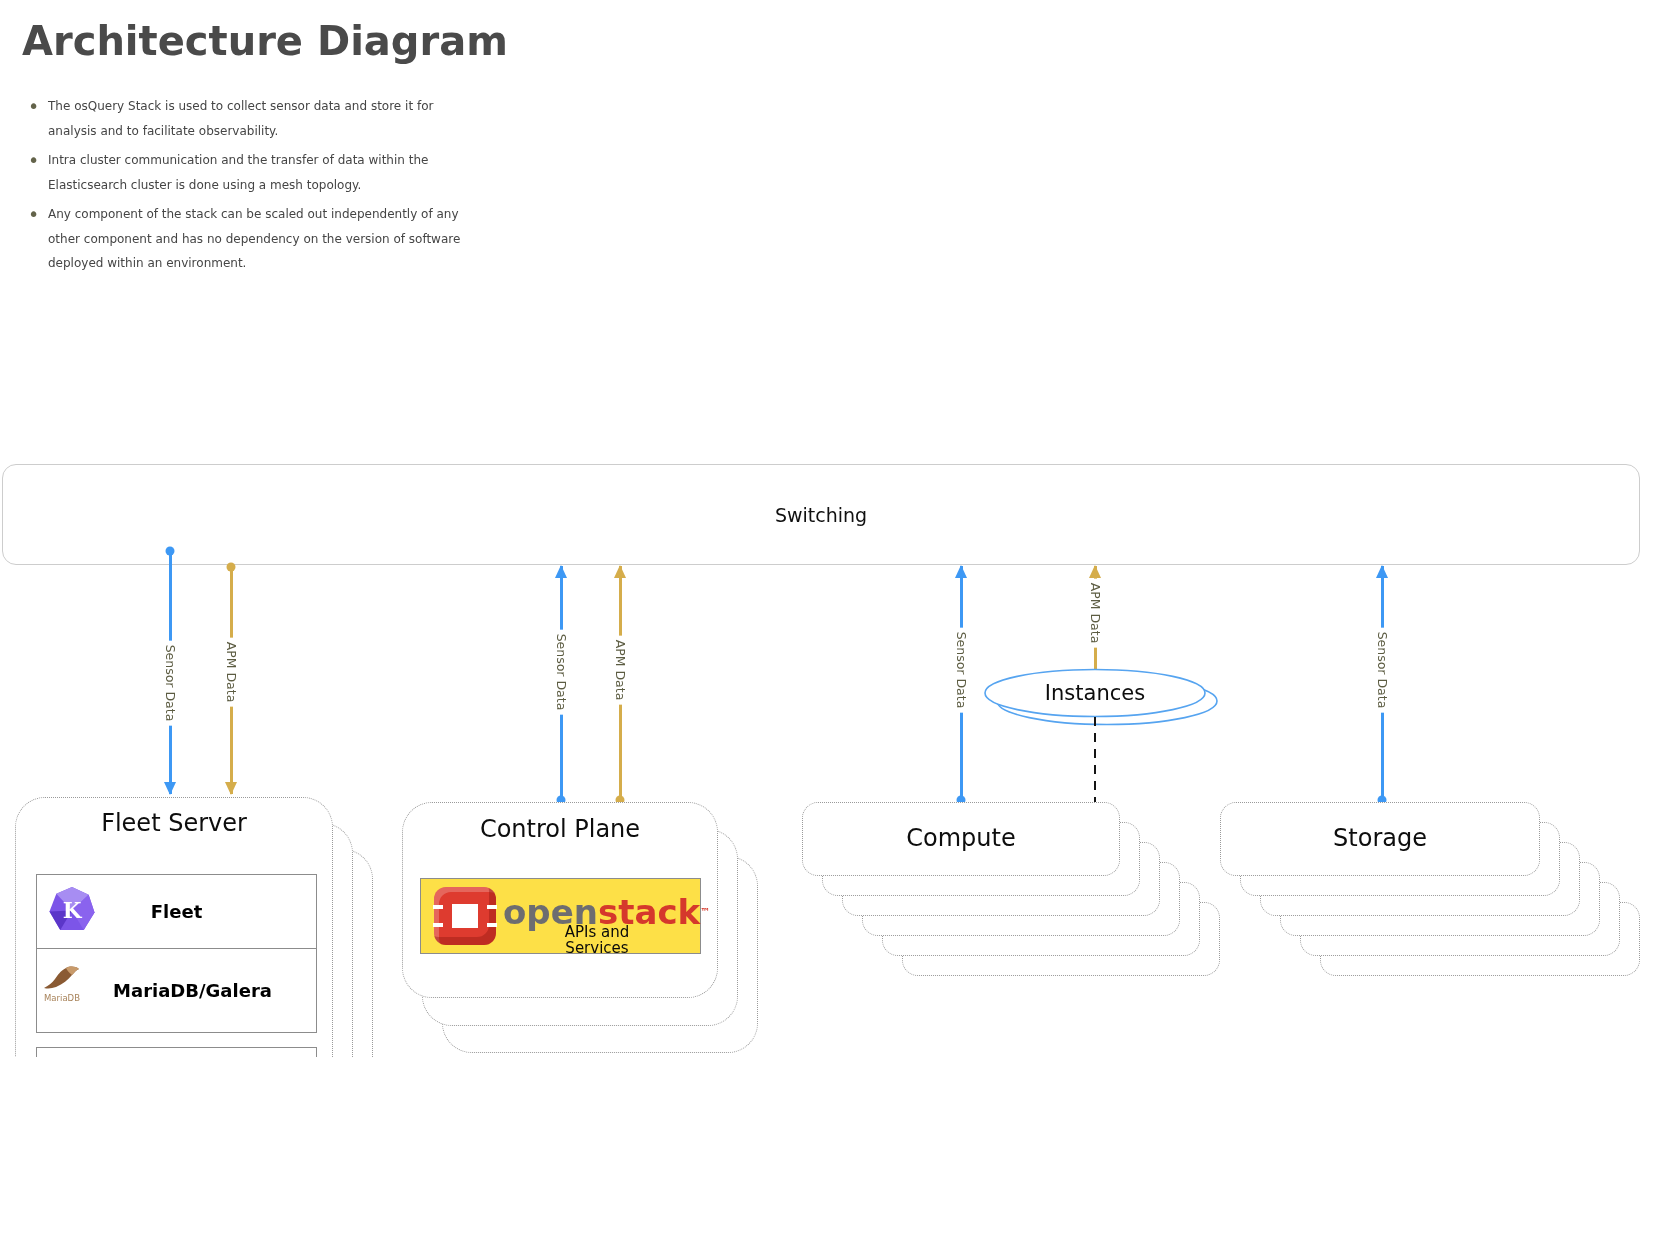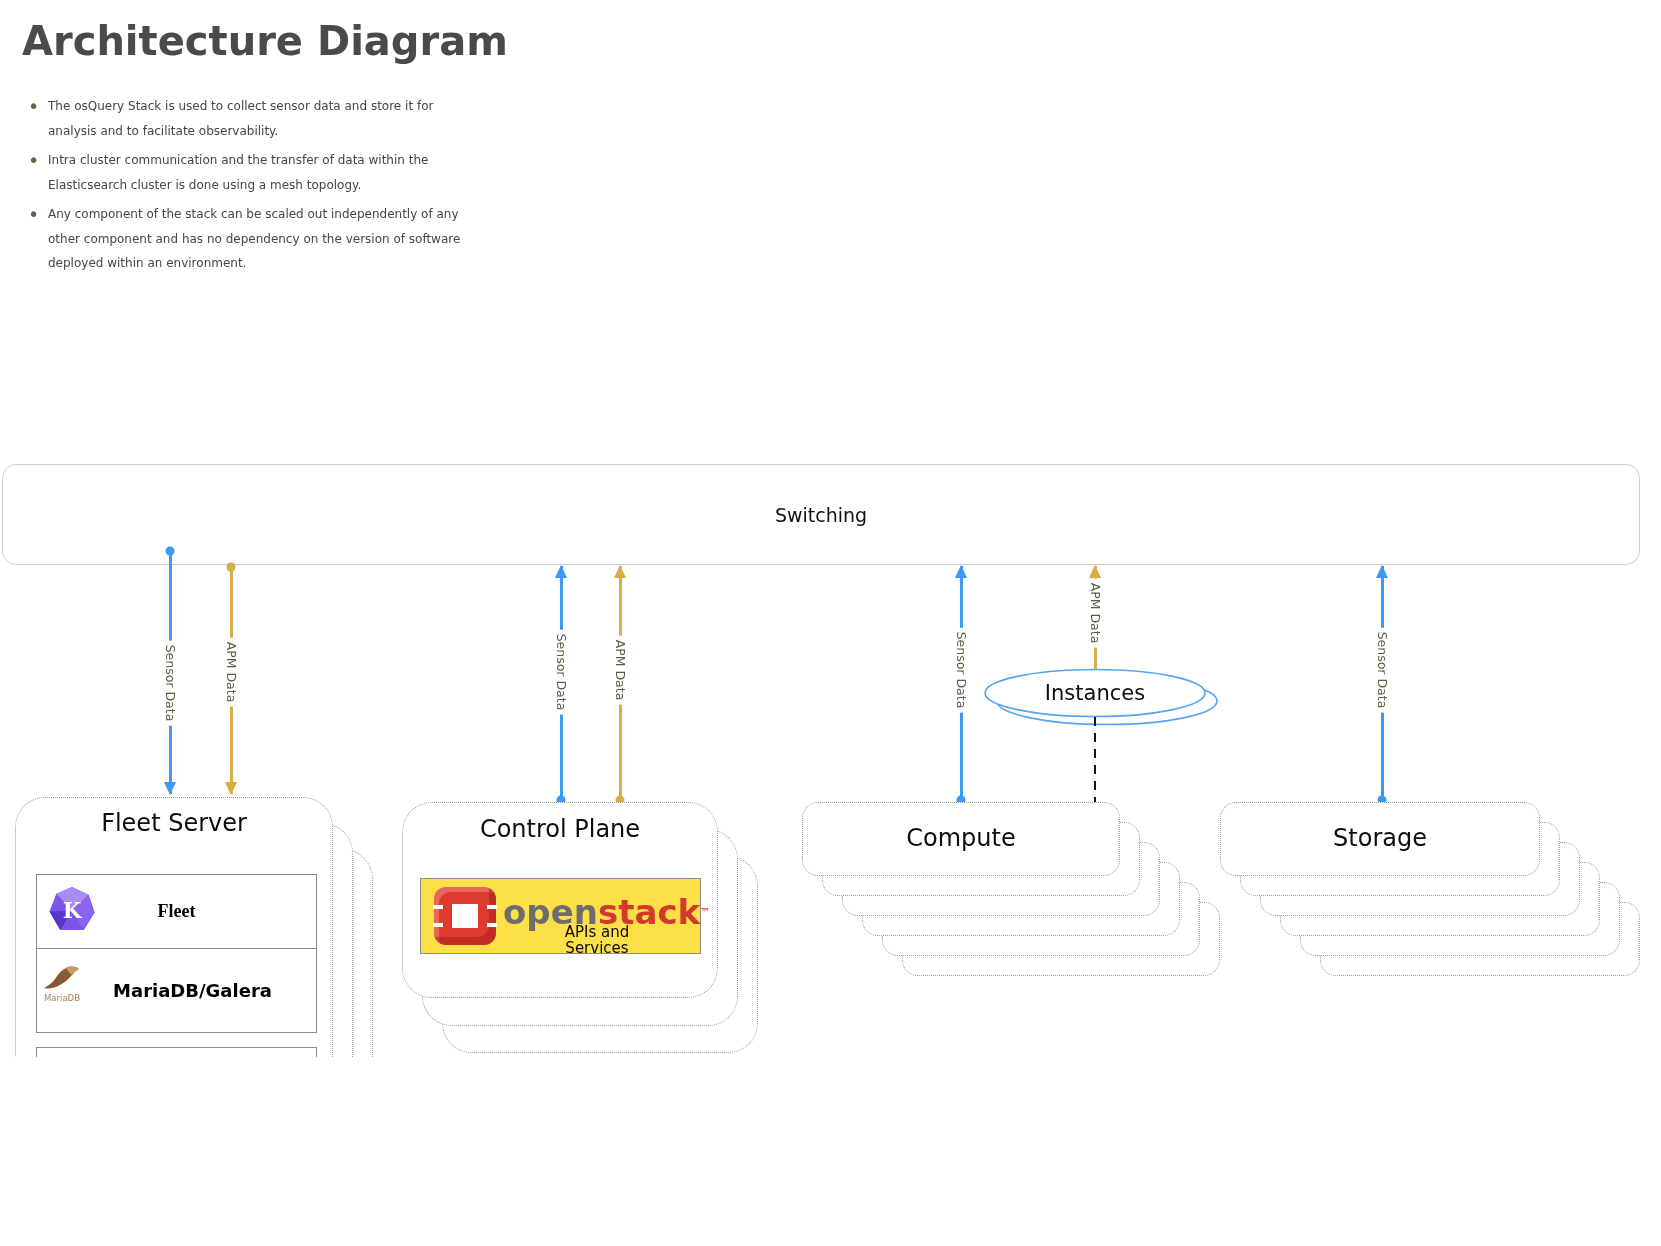--- a/index.html
+++ b/index.html
@@ -154,21 +154,21 @@
     <ellipse cx="120" cy="37" rx="110" ry="23.5" fill="#ffffff" stroke="#56a4f0" stroke-width="1.6"></ellipse>
     <text x="120" y="44" text-anchor="middle">Instances</text>
   </svg>
   <div class="dash-connector"></div>
 
   <div class="layer r-big" style="left:55px;top:849px;width:318px;height:394px;"></div>
   <div class="layer r-big" style="left:35px;top:823px;width:318px;height:394px;"></div>
   <div class="layer r-big" style="left:15px;top:797px;width:318px;height:394px;"></div>
   <div class="stack-title" style="left:15px;top:809px;width:318px;">Fleet Server</div>
 
-  <div class="row-box" style="left:36px;top:874px;width:281px;height:75px;font-family:Liberation Serif, serif;">
+  <div class="row-box" style="left:36px;top:874px;width:281px;height:75px;">
     <span class="row-label">Fleet</span>
   </div>
   <svg class="fleet-icon" viewBox="0 0 48 48">
     <polygon points="24,1 41,9 47,27 36,45 12,45 1,26 8,8" fill="#7c55e8"></polygon>
     <polygon points="24,1 41,9 24,25 8,8" fill="#a78df2"></polygon>
     <polygon points="41,9 47,27 36,45 24,25" fill="#8a63ee"></polygon>
     <polygon points="12,45 1,26 24,25" fill="#5b36c9"></polygon>
     <text x="24" y="33" font-size="22" font-weight="bold" fill="#ffffff" text-anchor="middle" font-family="DejaVu Serif, Liberation Serif, serif">K</text>
   </svg>
 

